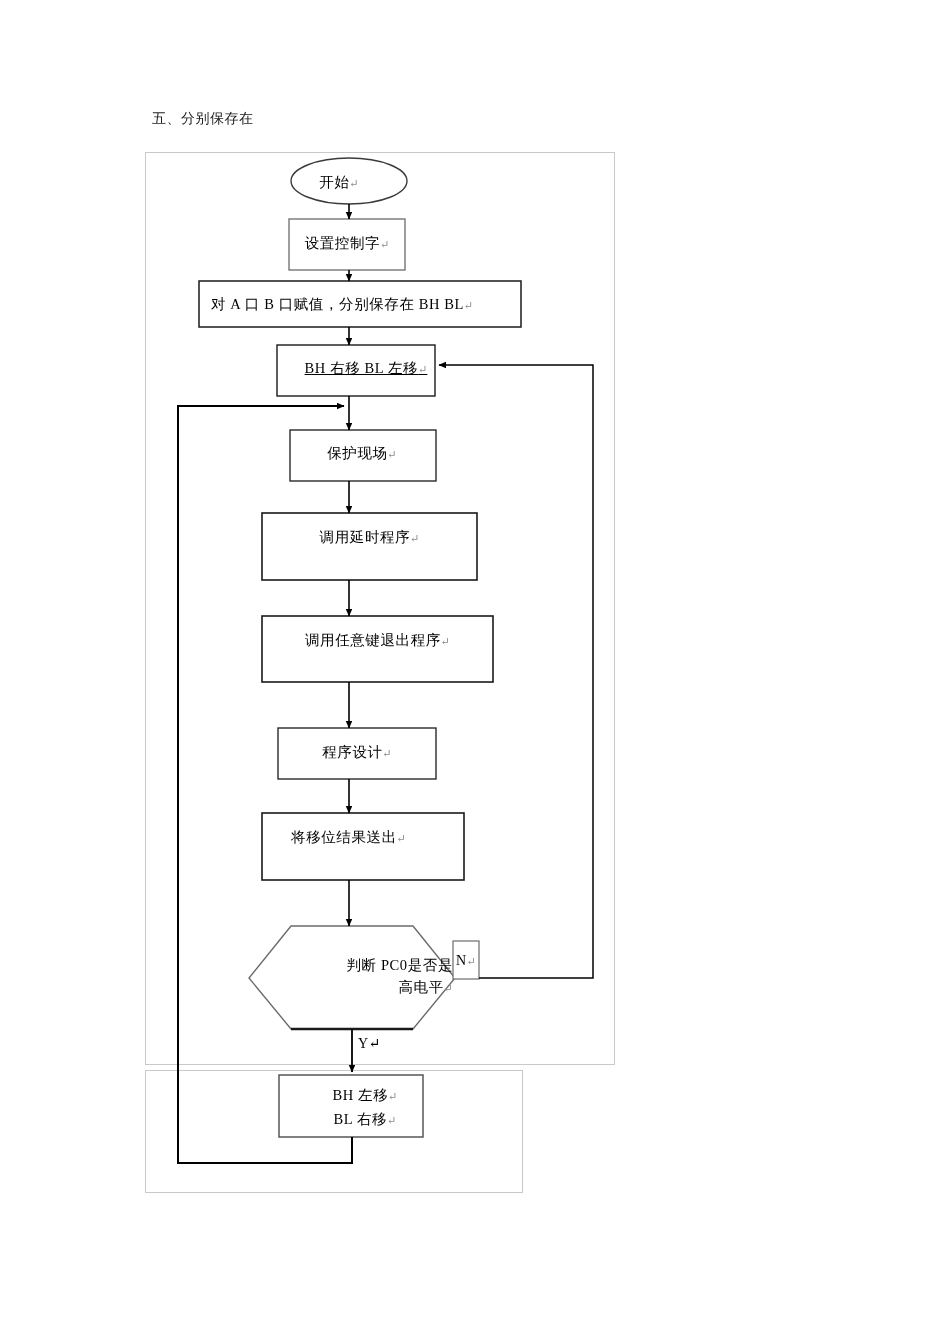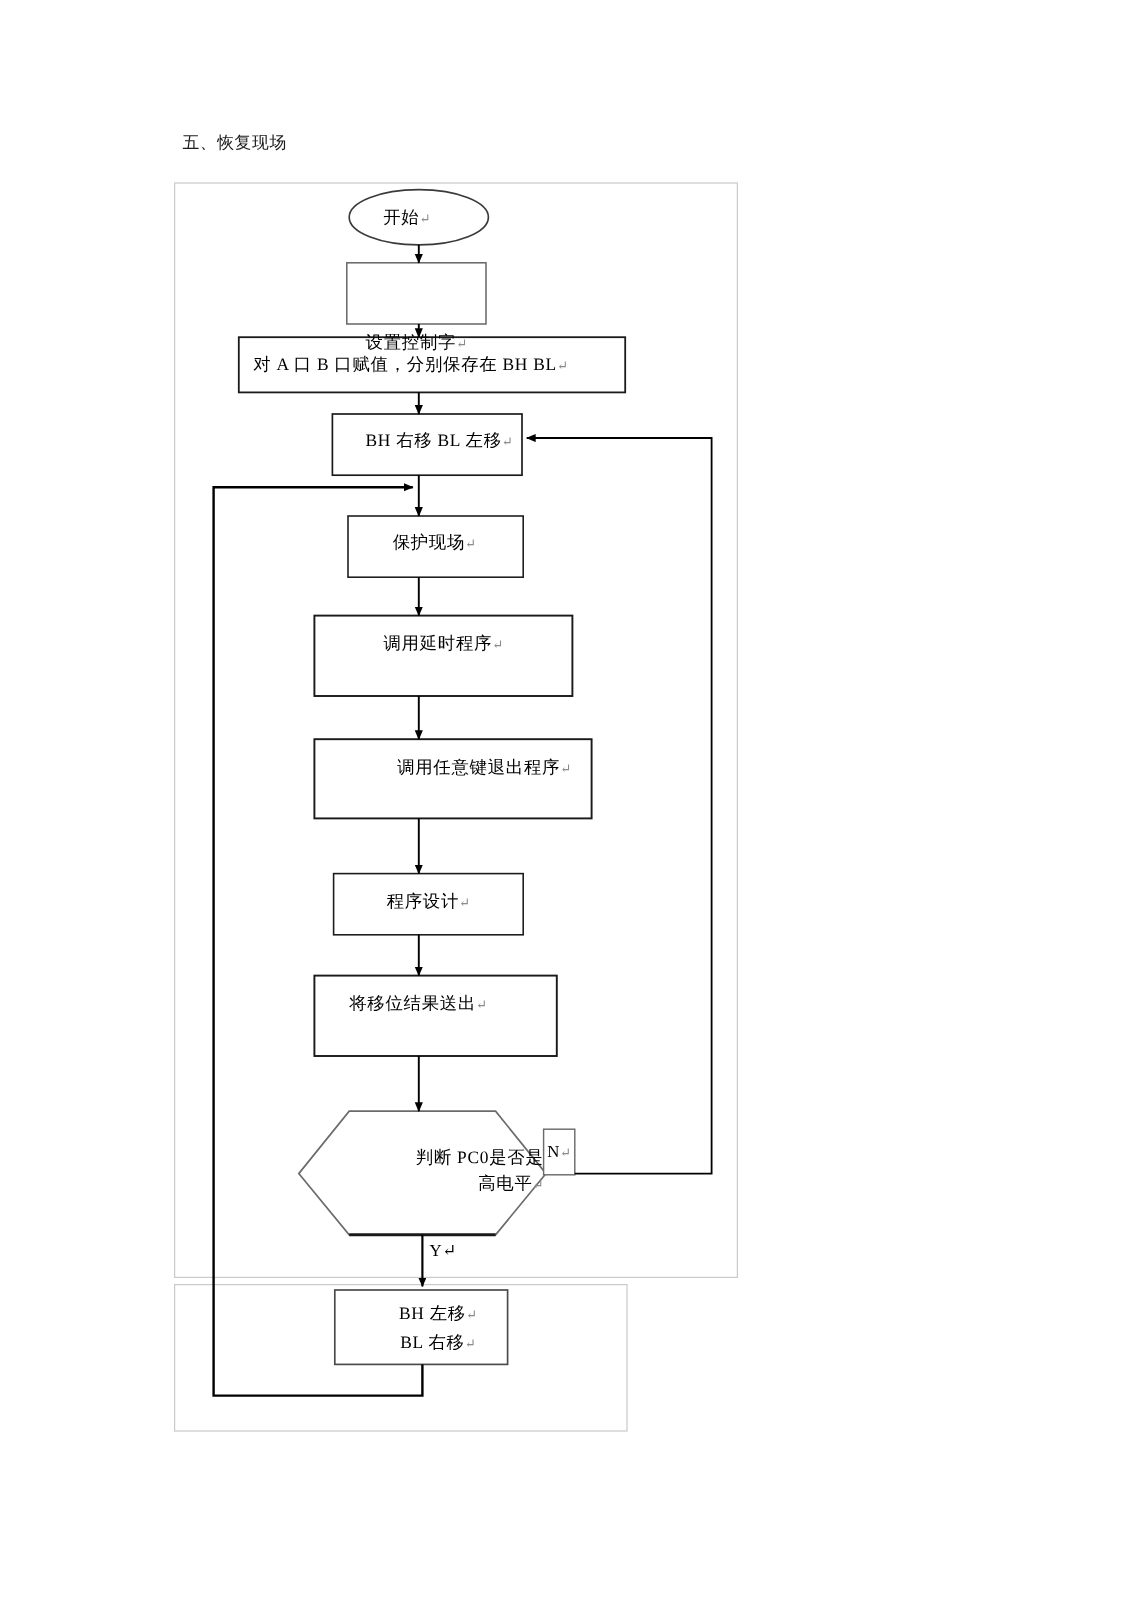--- a/index.html
+++ b/index.html
@@ -73,21 +73,21 @@
     letter-spacing: 0.5px;
     white-space: nowrap;
   }
   .lbl-left { text-align: left; }
 </style>
 </head>
 <body>
 
 <div id="page">
 
-  <div class="heading">五、恢复现场</div>
+  <div class="heading">五、分别保存在</div>
 
   <div class="frame" id="frame-top"></div>
   <div class="frame" id="frame-bottom"></div>
 
   <svg id="flow-svg" viewBox="0 0 950 1344">
     <defs>
       <marker id="arr" markerWidth="9" markerHeight="9" refX="7.4" refY="3.4" orient="auto" markerUnits="userSpaceOnUse">
         <path d="M0,0 L8,3.4 L0,6.8 z" fill="#000000"></path>
       </marker>
     </defs>
@@ -140,41 +140,41 @@
 
     <path d="M479,978 L593,978 L593,365 L439,365" fill="none" stroke="#000" stroke-width="1.5" marker-end="url(#arr)"></path>
 
     <path d="M352,1137 L352,1163 L178,1163 L178,406 L344,406" fill="none" stroke="#000" stroke-width="2" marker-end="url(#arr)"></path>
   </svg>
 
   <div class="node-label" style="left:291px; top:172px; width:96px;">
     <span>开始</span><span class="pilcrow">↵</span>
   </div>
 
-  <div class="node-label" style="left:289px; top:233px; width:116px;margin-top:43px;">
+  <div class="node-label" style="left:289px; top:233px; width:116px;">
     <span>设置控制字</span><span class="pilcrow">↵</span>
   </div>
 
   <div class="node-label lbl-left" style="left:211px; top:294px; width:310px; text-align:left;">
     <span>对 A 口  B 口赋值，分别保存在 BH BL</span><span class="pilcrow">↵</span>
   </div>
 
-  <div class="node-label" style="left:277px; top:358px; width:178px;">
+  <div class="node-label" style="left:277px; top:358px; width:178px;text-decoration:underline;">
     <span>BH 右移  BL 左移</span><span class="pilcrow">↵</span>
   </div>
 
   <div class="node-label" style="left:290px; top:443px; width:144px;">
     <span>保护现场</span><span class="pilcrow">↵</span>
   </div>
 
   <div class="node-label" style="left:262px; top:527px; width:215px;">
     <span>调用延时程序</span><span class="pilcrow">↵</span>
   </div>
 
-  <div class="node-label" style="left:262px; top:630px; width:231px;padding-left:26px;">
+  <div class="node-label" style="left:262px; top:630px; width:231px;">
     <span>调用任意键退出程序</span><span class="pilcrow">↵</span>
   </div>
 
   <div class="node-label" style="left:278px; top:742px; width:158px;">
     <span>程序设计</span><span class="pilcrow">↵</span>
   </div>
 
   <div class="node-label" style="left:263px; top:827px; width:171px;">
     <span>将移位结果送出</span><span class="pilcrow">↵</span>
   </div>

